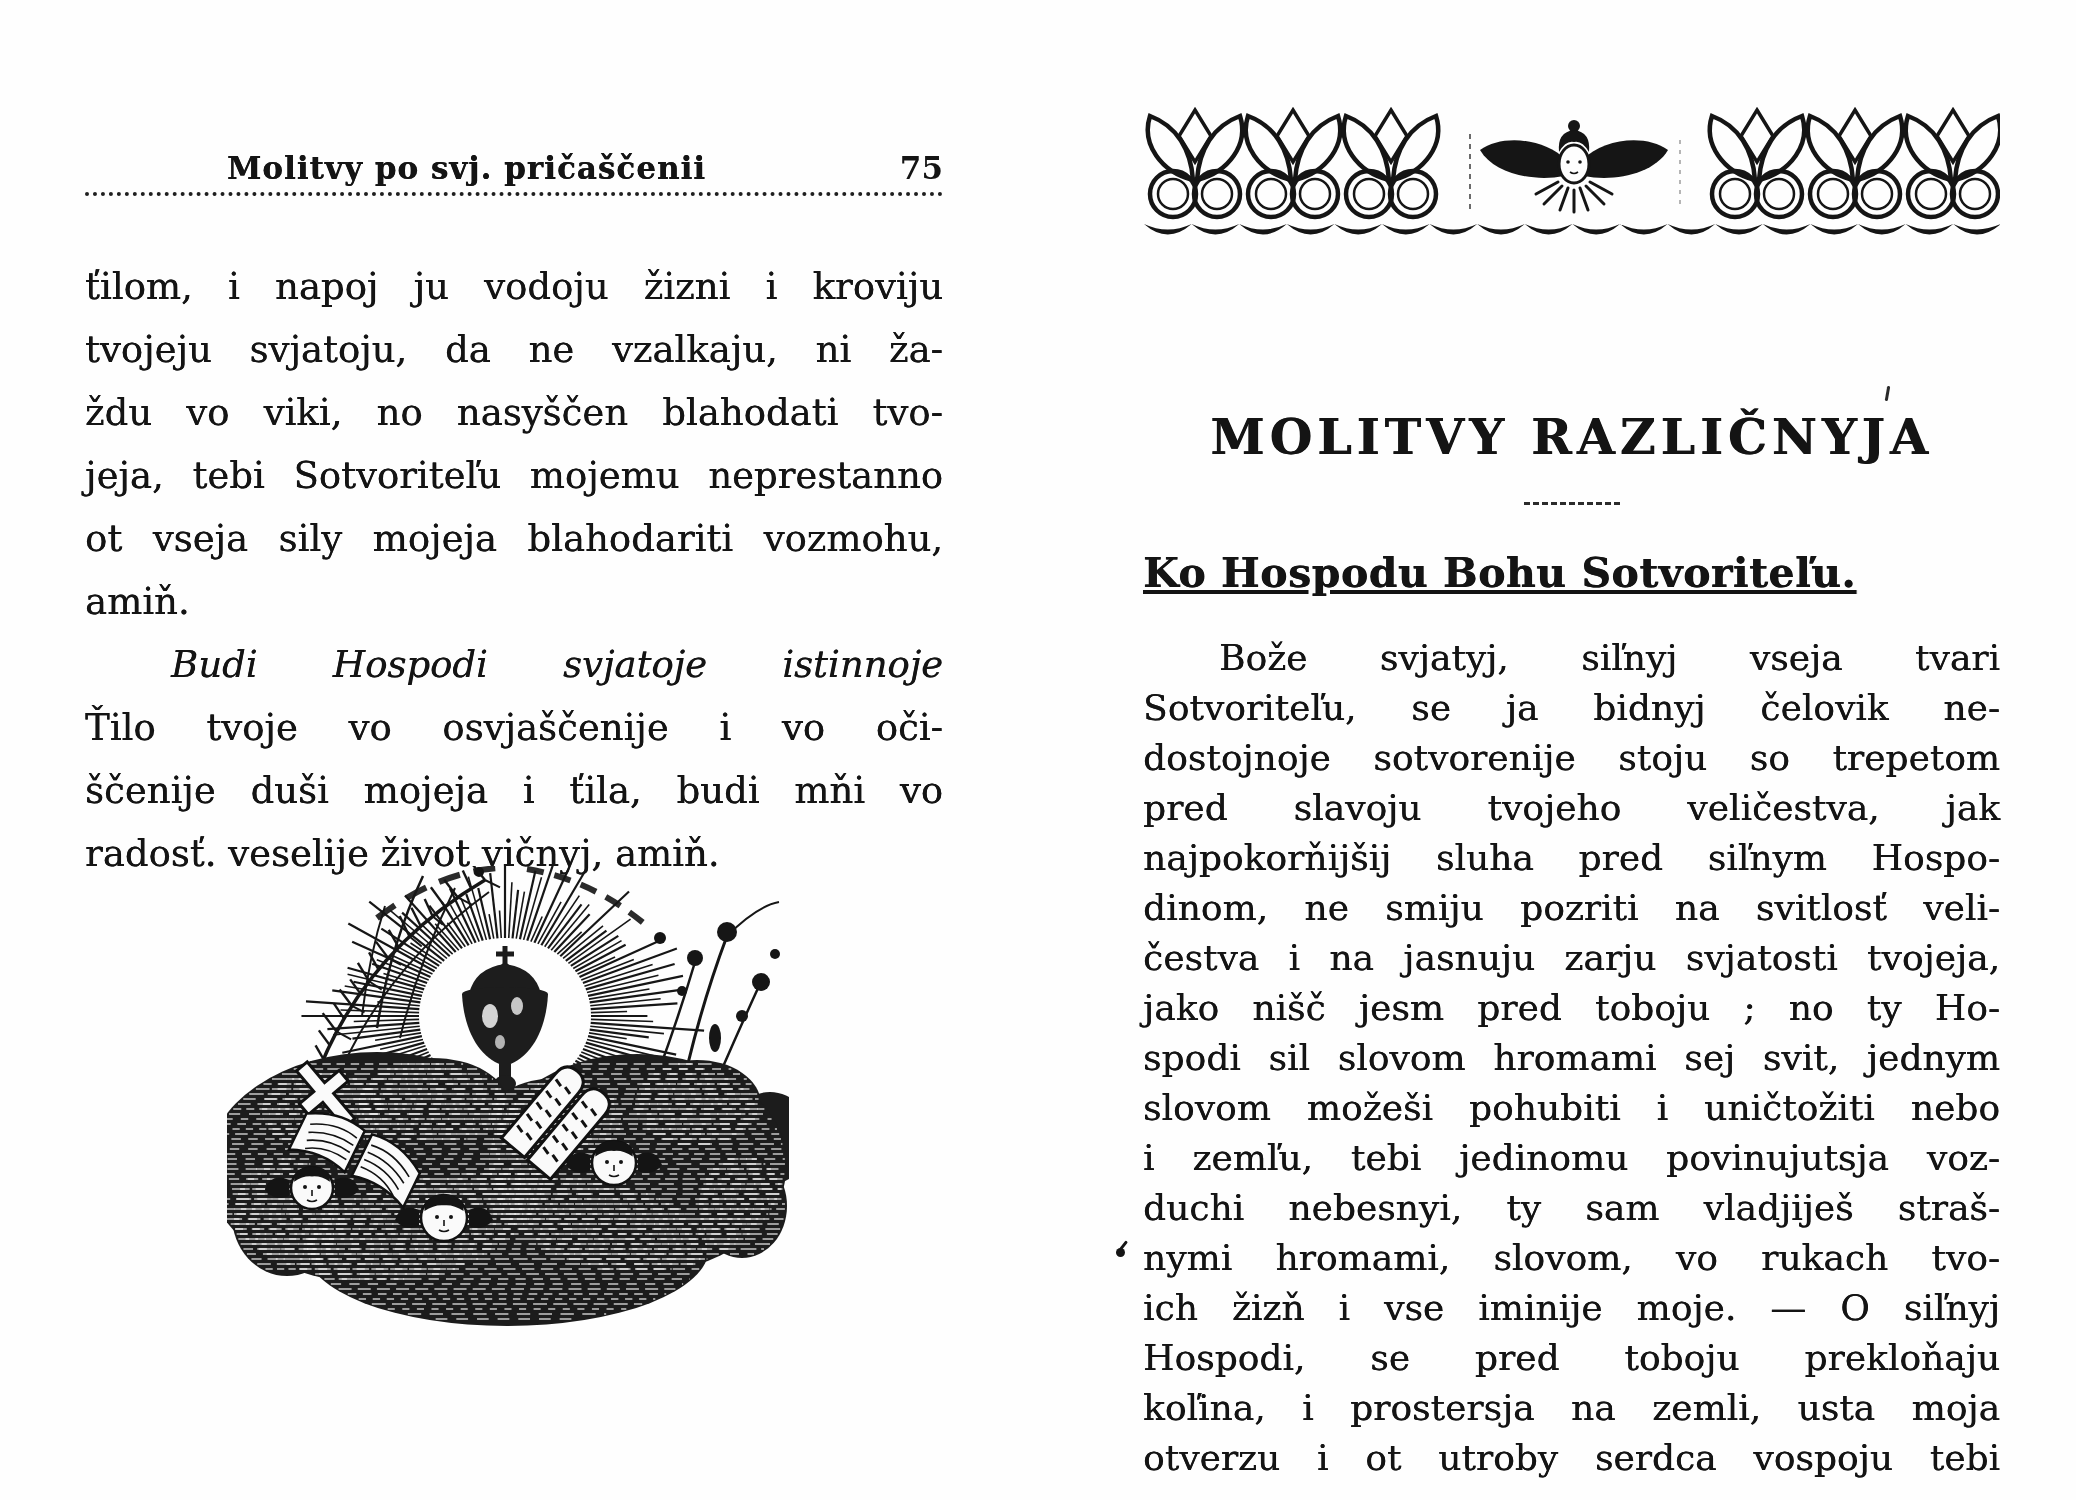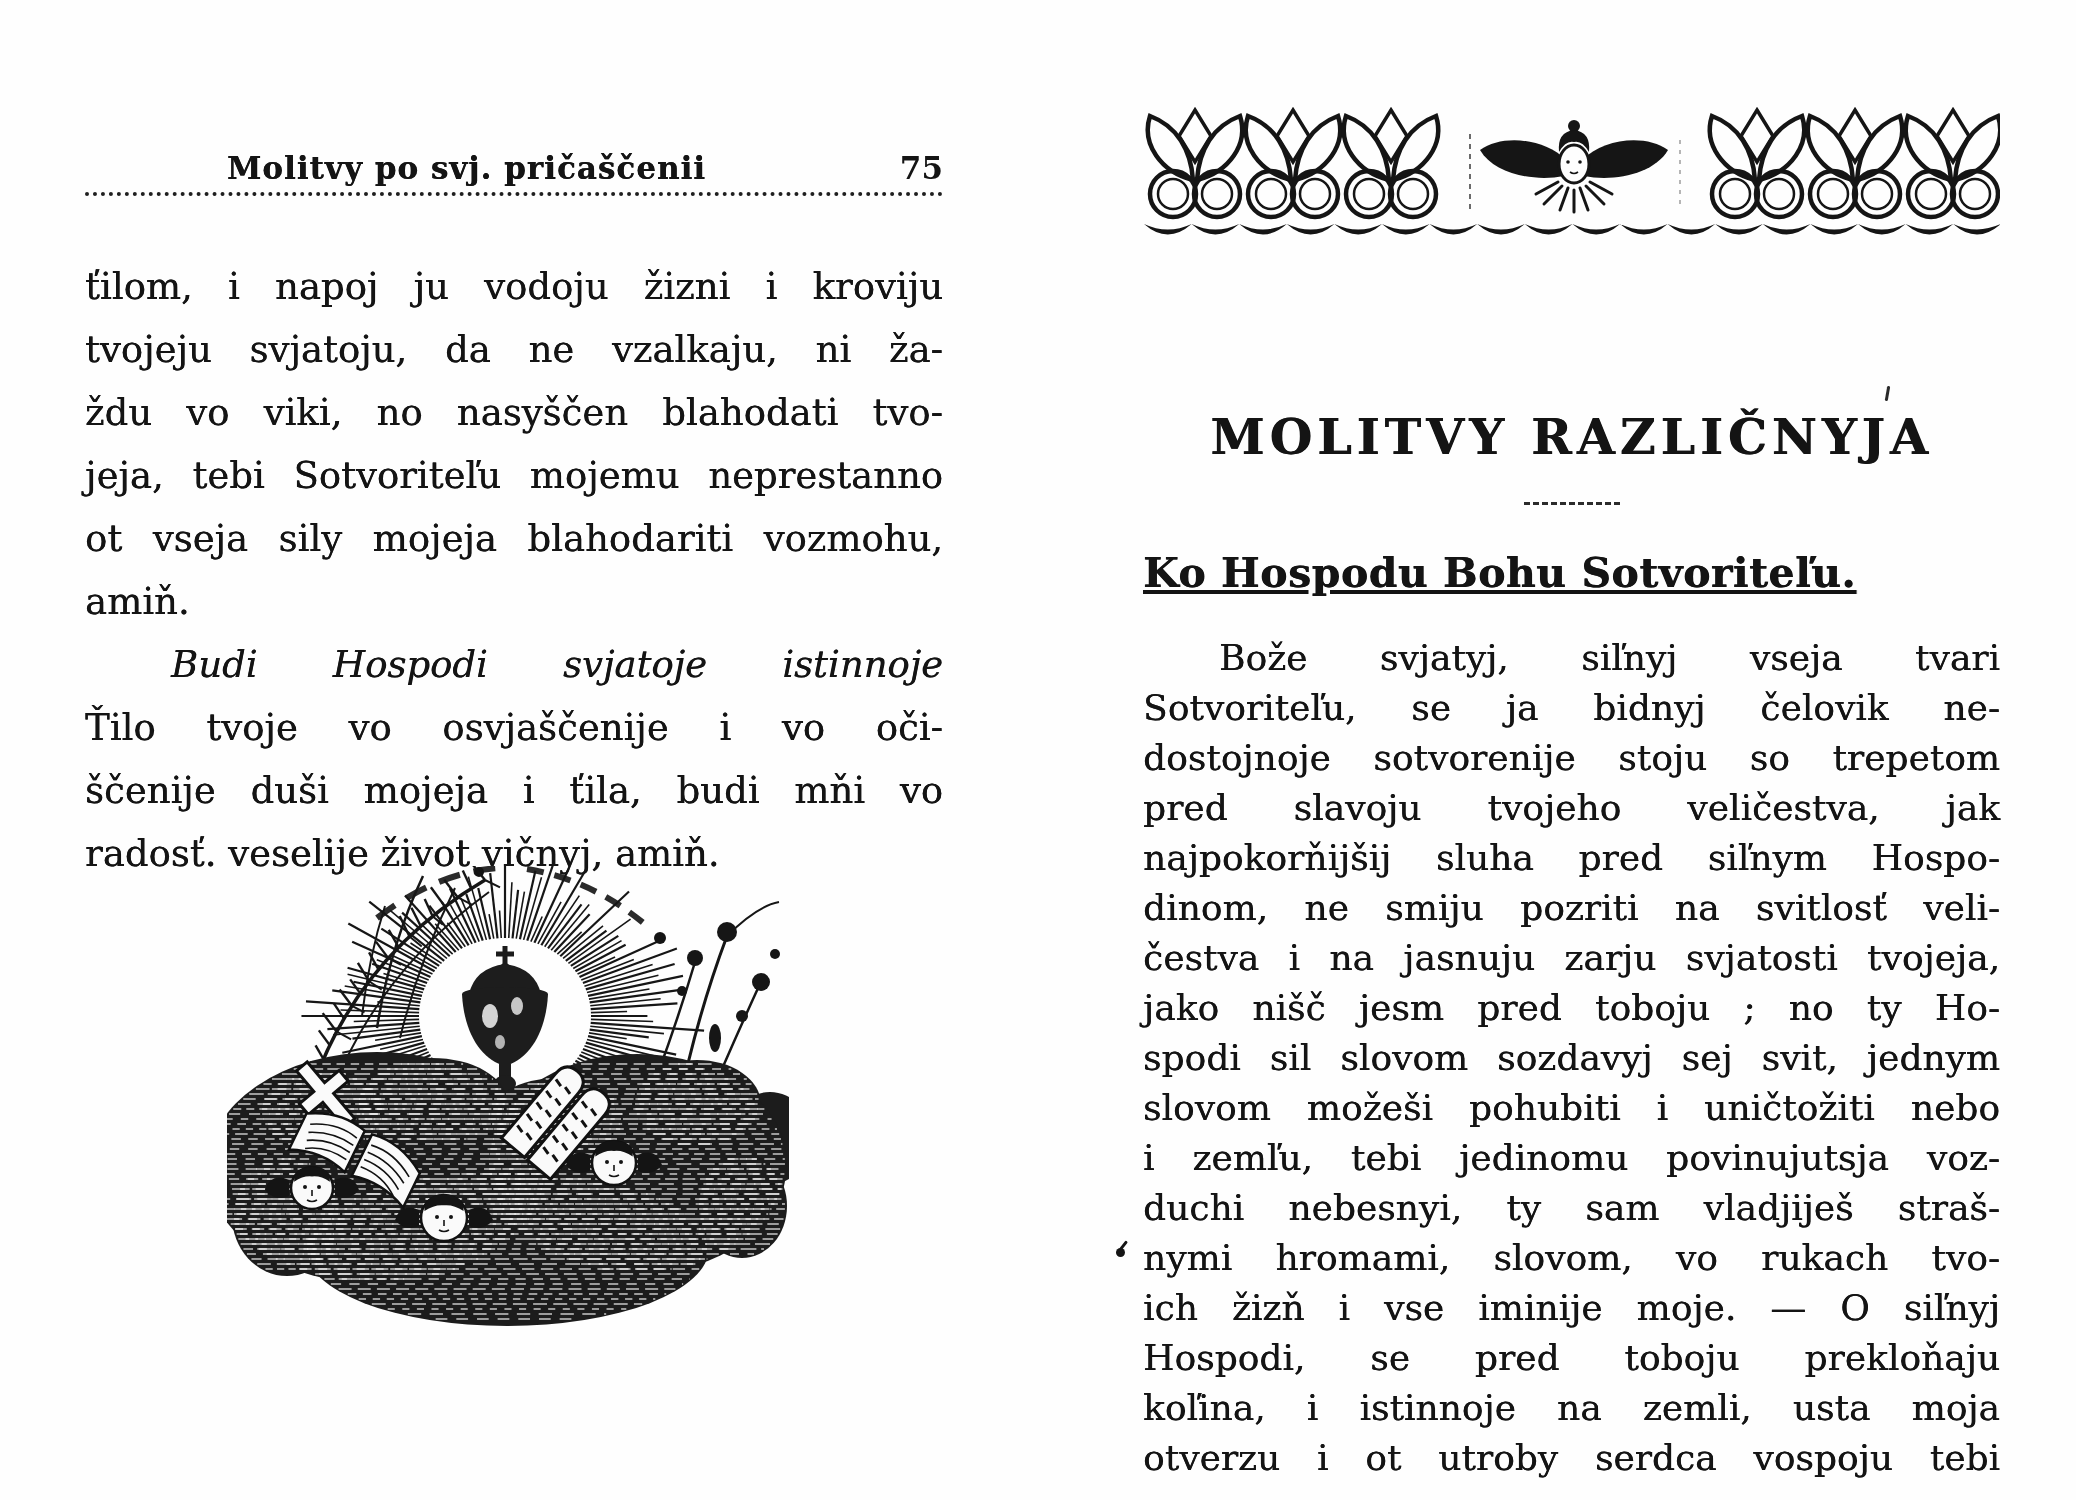--- a/index.html
+++ b/index.html
@@ -720,26 +720,26 @@
 
   <div class="textblock" id="rp-body">
     <div class="tl indent2">Bože svjatyj, siľnyj vseja tvari</div>
     <div class="tl">Sotvoriteľu, se ja bidnyj čelovik ne-</div>
     <div class="tl">dostojnoje sotvorenije stoju so trepetom</div>
     <div class="tl">pred slavoju tvojeho veličestva, jak</div>
     <div class="tl">najpokorňijšij sluha pred siľnym Hospo-</div>
     <div class="tl">dinom, ne smiju pozriti na svitlosť veli-</div>
     <div class="tl">čestva i na jasnuju zarju svjatosti tvojeja,</div>
     <div class="tl">jako nišč jesm pred toboju ; no ty Ho-</div>
-    <div class="tl">spodi sil slovom sozdavyj sej svit, jednym</div>
+    <div class="tl">spodi sil slovom hromami sej svit, jednym</div>
     <div class="tl">slovom možeši pohubiti i uničtožiti nebo</div>
     <div class="tl">i zemľu, tebi jedinomu povinujutsja voz-</div>
     <div class="tl">duchi nebesnyi, ty sam vladjiješ straš-</div>
     <div class="tl">nymi hromami, slovom, vo rukach tvo-</div>
     <div class="tl">ich žizň i vse iminije moje. — O siľnyj</div>
     <div class="tl">Hospodi, se pred toboju prekloňaju</div>
-    <div class="tl">koľina, i istinnoje na zemli, usta moja</div>
+    <div class="tl">koľina, i prostersja na zemli, usta moja</div>
     <div class="tl">otverzu i ot utroby serdca vospoju tebi</div>
   </div>
 </div>
 
 <div class="ink-spot"></div>
 <div class="speck"></div>
 
 </body></html>

